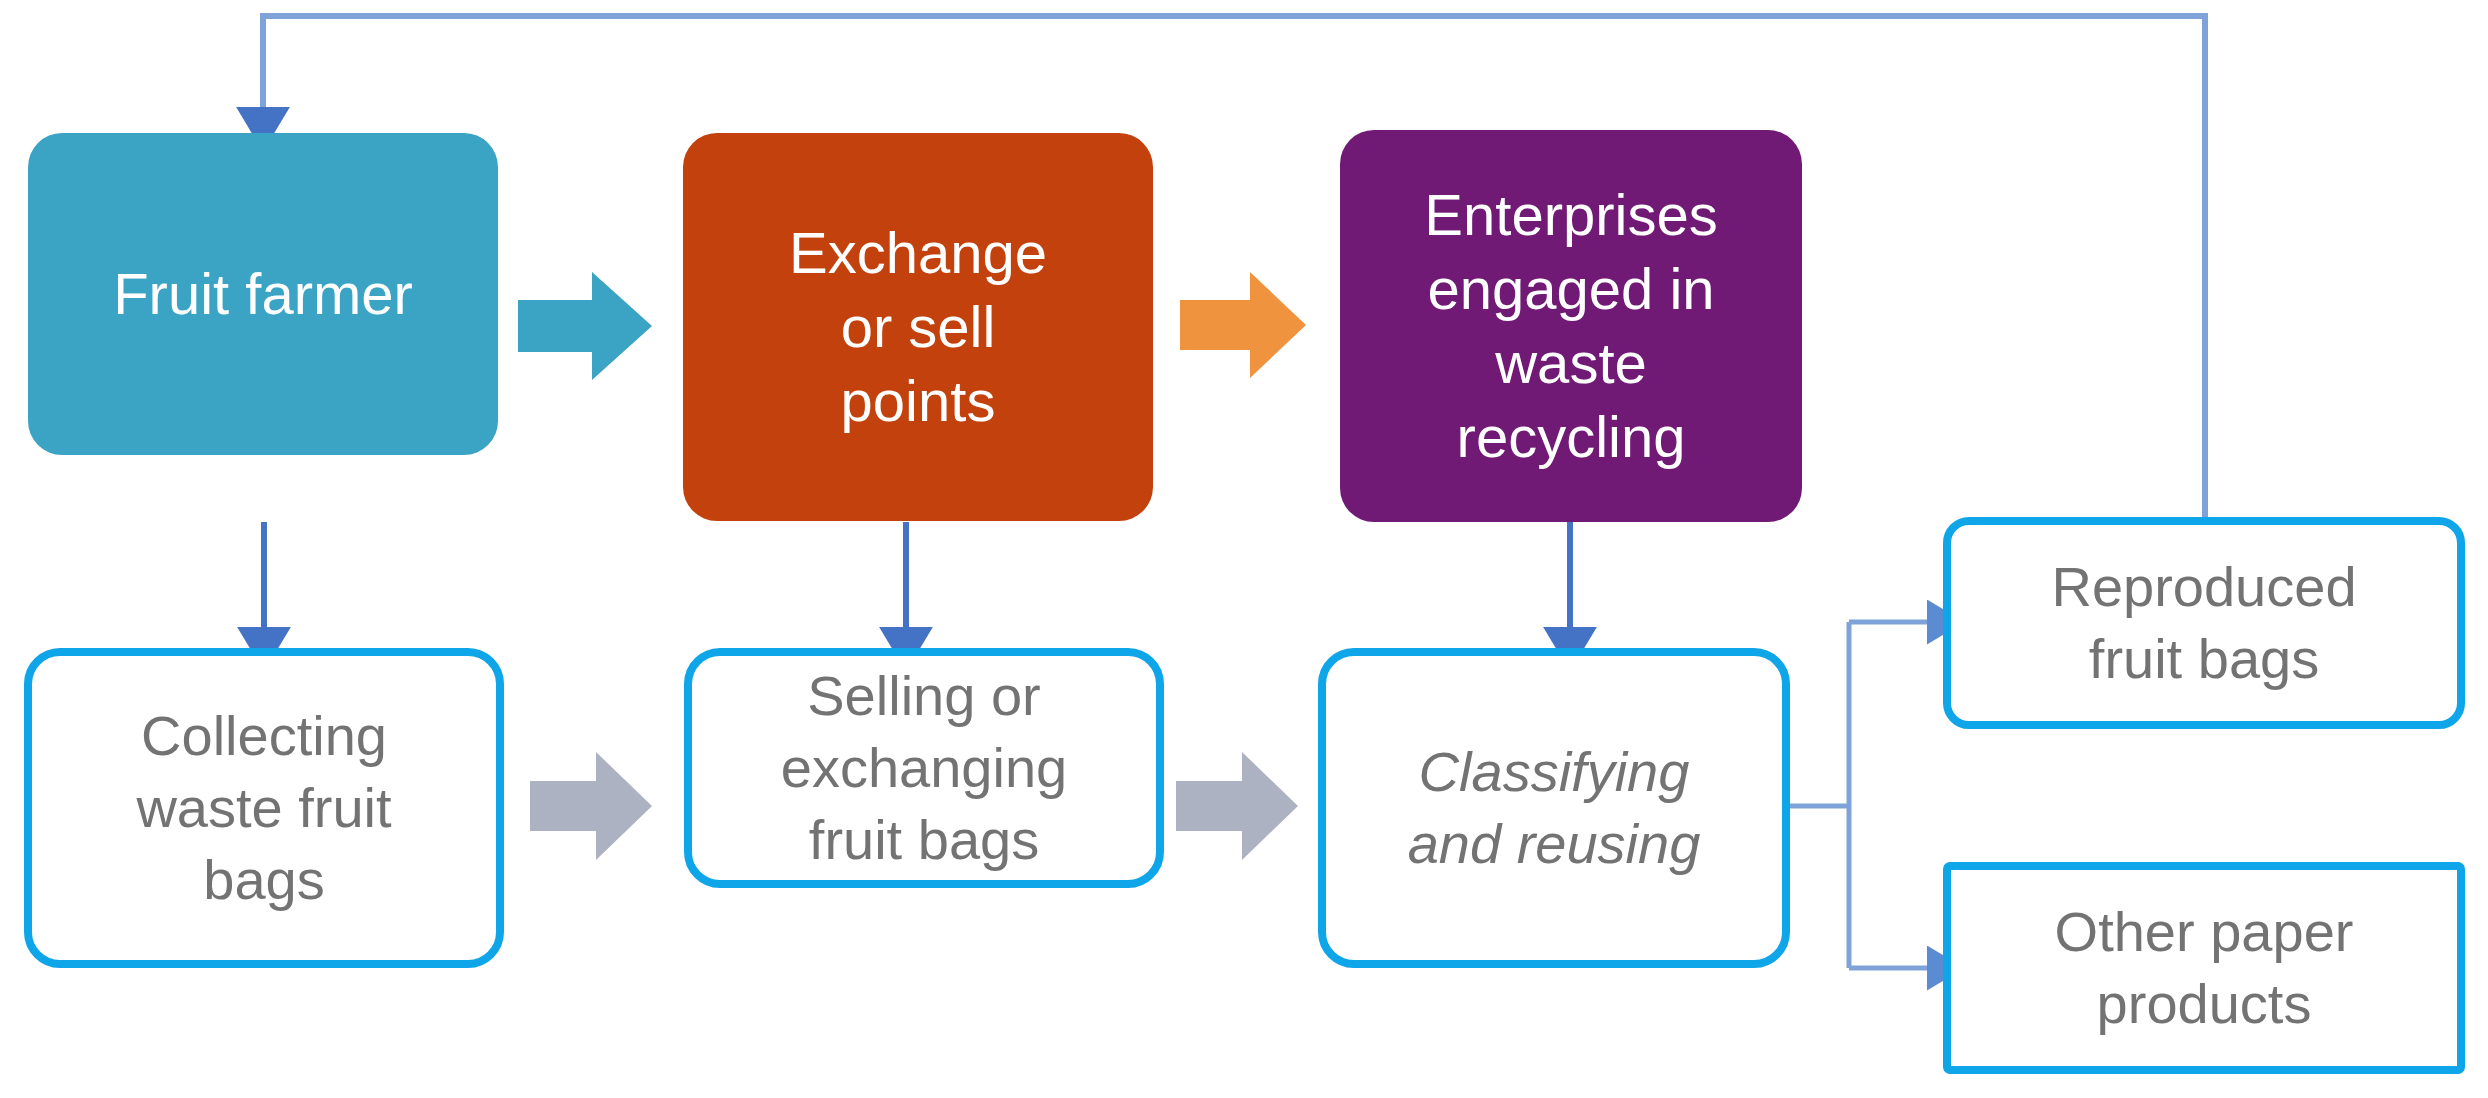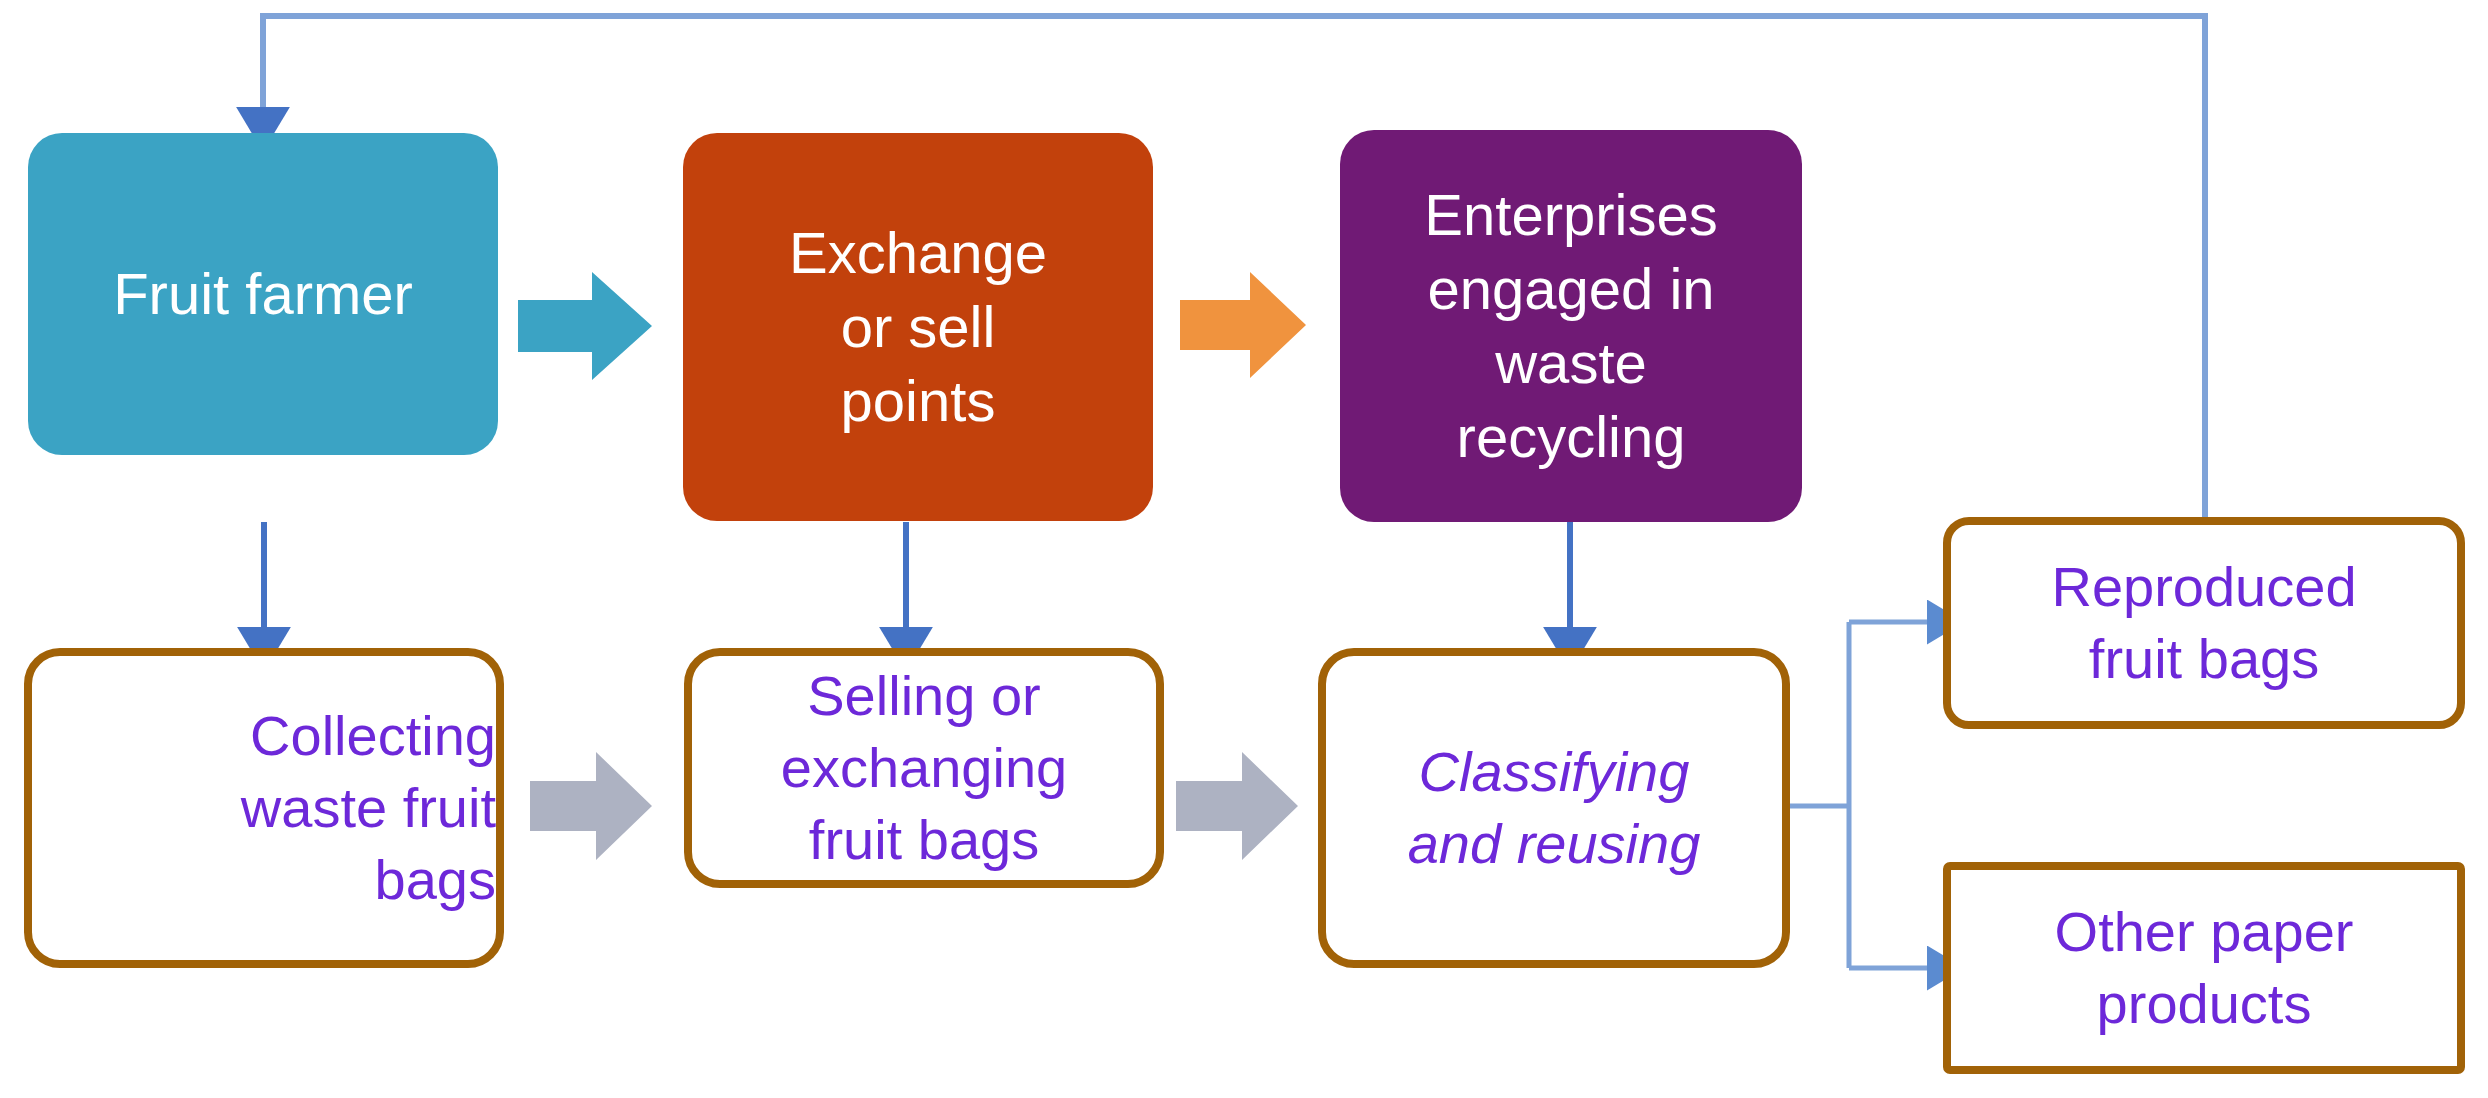--- a/index.html
+++ b/index.html
@@ -46,23 +46,23 @@
     font-size:58px;
     font-weight:400;
   }
   .node.teal  { background:#3BA3C4; }
   .node.green { background:#c2410c; }
   .node.orange{ background:#701a75; }
 
   
   .node.outlined{
     background:#ffffff;
-    border:8px solid #a16207;
+    border:8px solid #0ea5e9;
     border-radius:36px;
-    color:#6d28d9;
+    color:#737373;
     font-size:56px;
     font-weight:400;
   }
 
   
   .block-arrow{
     position:absolute;
   }
   .block-arrow svg{display:block;width:100%;height:100%;}
 </style>
@@ -121,21 +121,21 @@
 points</span>
   </div>
 
   <div class="node filled orange" style="left:1340px; top:130px; width:462px; height:392px;">
     <span class="label">Enterprises
 engaged in
 waste
 recycling</span>
   </div>
 
-  <div class="node outlined" style="left:24px; top:648px; width:480px; height:320px;text-align:right;">
+  <div class="node outlined" style="left:24px; top:648px; width:480px; height:320px;">
     <span class="label">Collecting
 waste fruit
 bags</span>
   </div>
 
   <div class="node outlined" style="left:684px; top:648px; width:480px; height:240px;">
     <span class="label">Selling or
 exchanging
 fruit bags</span>
   </div>

